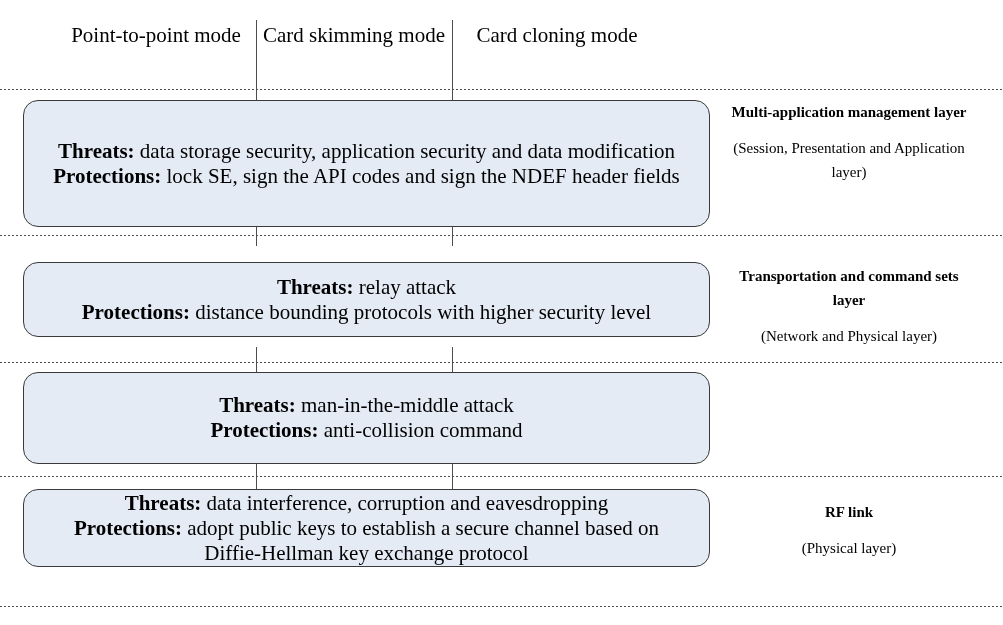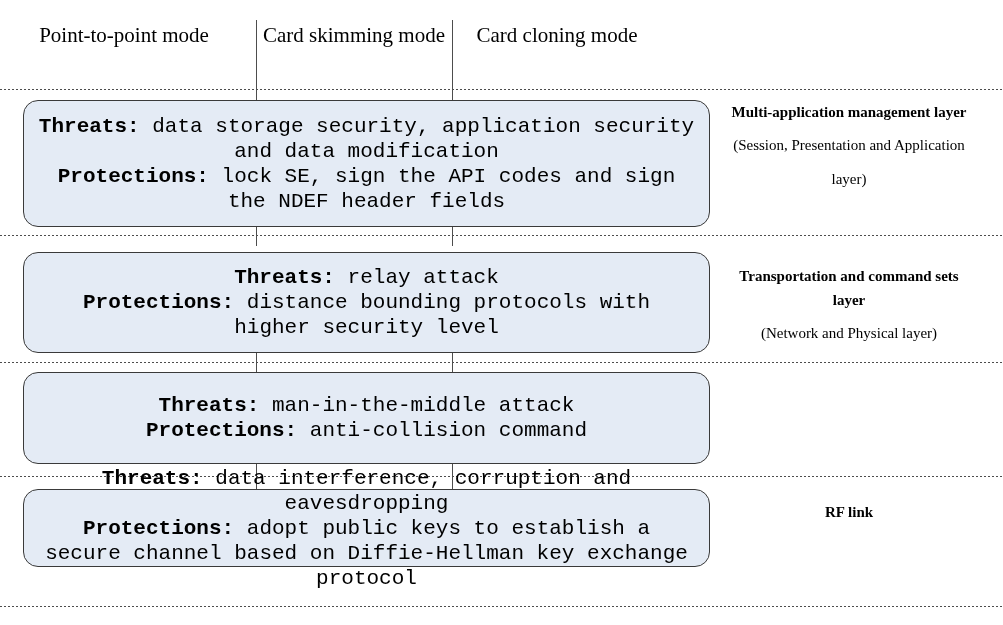--- a/index.html
+++ b/index.html
@@ -16,21 +16,21 @@
     font-family:"Liberation Serif","DejaVu Serif",serif;
     color:var(--text);
     overflow:hidden;
   }
   
   .mode-header{
     position:absolute;top:22px;width:190px;
     transform:translateX(-50%);
     text-align:center;font-size:21px;line-height:27px;
   }
-  .mh1{left:124px;text-align:center;}
+  .mh1{left:156px;text-align:center;}
   .mh2{left:354px;}
   .mh3{left:557px;}
   .col-divider{
     position:absolute;top:20px;height:80px;width:1px;
     background:var(--line);
   }
   .cd1{left:256px;}
   .cd2{left:452px;}
   
   .dashed{
@@ -47,40 +47,40 @@
   .cn-c{top:464px;height:25px;}
   .cx1{left:256px;} .cx2{left:452px;}
   
   .layer-box{
     position:absolute;left:23px;width:687px;
     box-sizing:border-box;
     background:var(--box-fill);
     border:1.5px solid var(--box-border);
     border-radius:15px;
     display:flex;align-items:center;justify-content:center;
-    font-size:21px;line-height:25px;text-align:center;font-family:Liberation Mono, monospace;
+    font-size:21px;line-height:25px;text-align:center;
   }
   .lb1{top:100px;height:127px;}
-  .lb2{top:252px;height:101px;}
+  .lb2{top:262px;height:75px;}
   .lb3{top:372px;height:92px;}
   .lb4{top:489px;height:78px;}
   .box-text{margin:0 auto;}
   .bt1{max-width:660px;}
   .bt2{max-width:600px;}
   .bt3{max-width:640px;}
   .bt4{max-width:645px;}
   b{font-weight:bold;}
   
   .layer-label{
     position:absolute;left:695px;width:308px;
     text-align:center;font-size:15px;
   }
   .ll1{top:100px;} .ll2{top:264px;} .ll3{top:388px;} .ll4{top:500px;}
   .layer-name{font-weight:bold;line-height:24px;max-width:250px;margin:0 auto;}
-  .osi-name{line-height:34px;max-width:250px;margin:4px auto;}
+  .osi-name{line-height:24px;max-width:250px;margin:12px auto;}
 </style>
 </head>
 <body>
 
 <div class="canvas">
 
   <div class="mode-header mh1">Point-to-point mode</div>
   <div class="mode-header mh2">Card skimming mode</div>
   <div class="mode-header mh3">Card cloning mode</div>
   <div class="col-divider cd1"></div>
@@ -142,15 +142,16 @@
   <div class="layer-label ll1">
     <div class="layer-name">Multi-application management layer</div>
     <div class="osi-name">(Session, Presentation and Application layer)</div>
   </div>
   <div class="layer-label ll2">
     <div class="layer-name">Transportation and command sets layer</div>
     <div class="osi-name">(Network and Physical layer)</div>
   </div>
   <div class="layer-label ll4">
     <div class="layer-name">RF link</div>
+    <div class="osi-name">(Physical layer)</div>
   </div>
 
 </div>
 
 </body></html>

